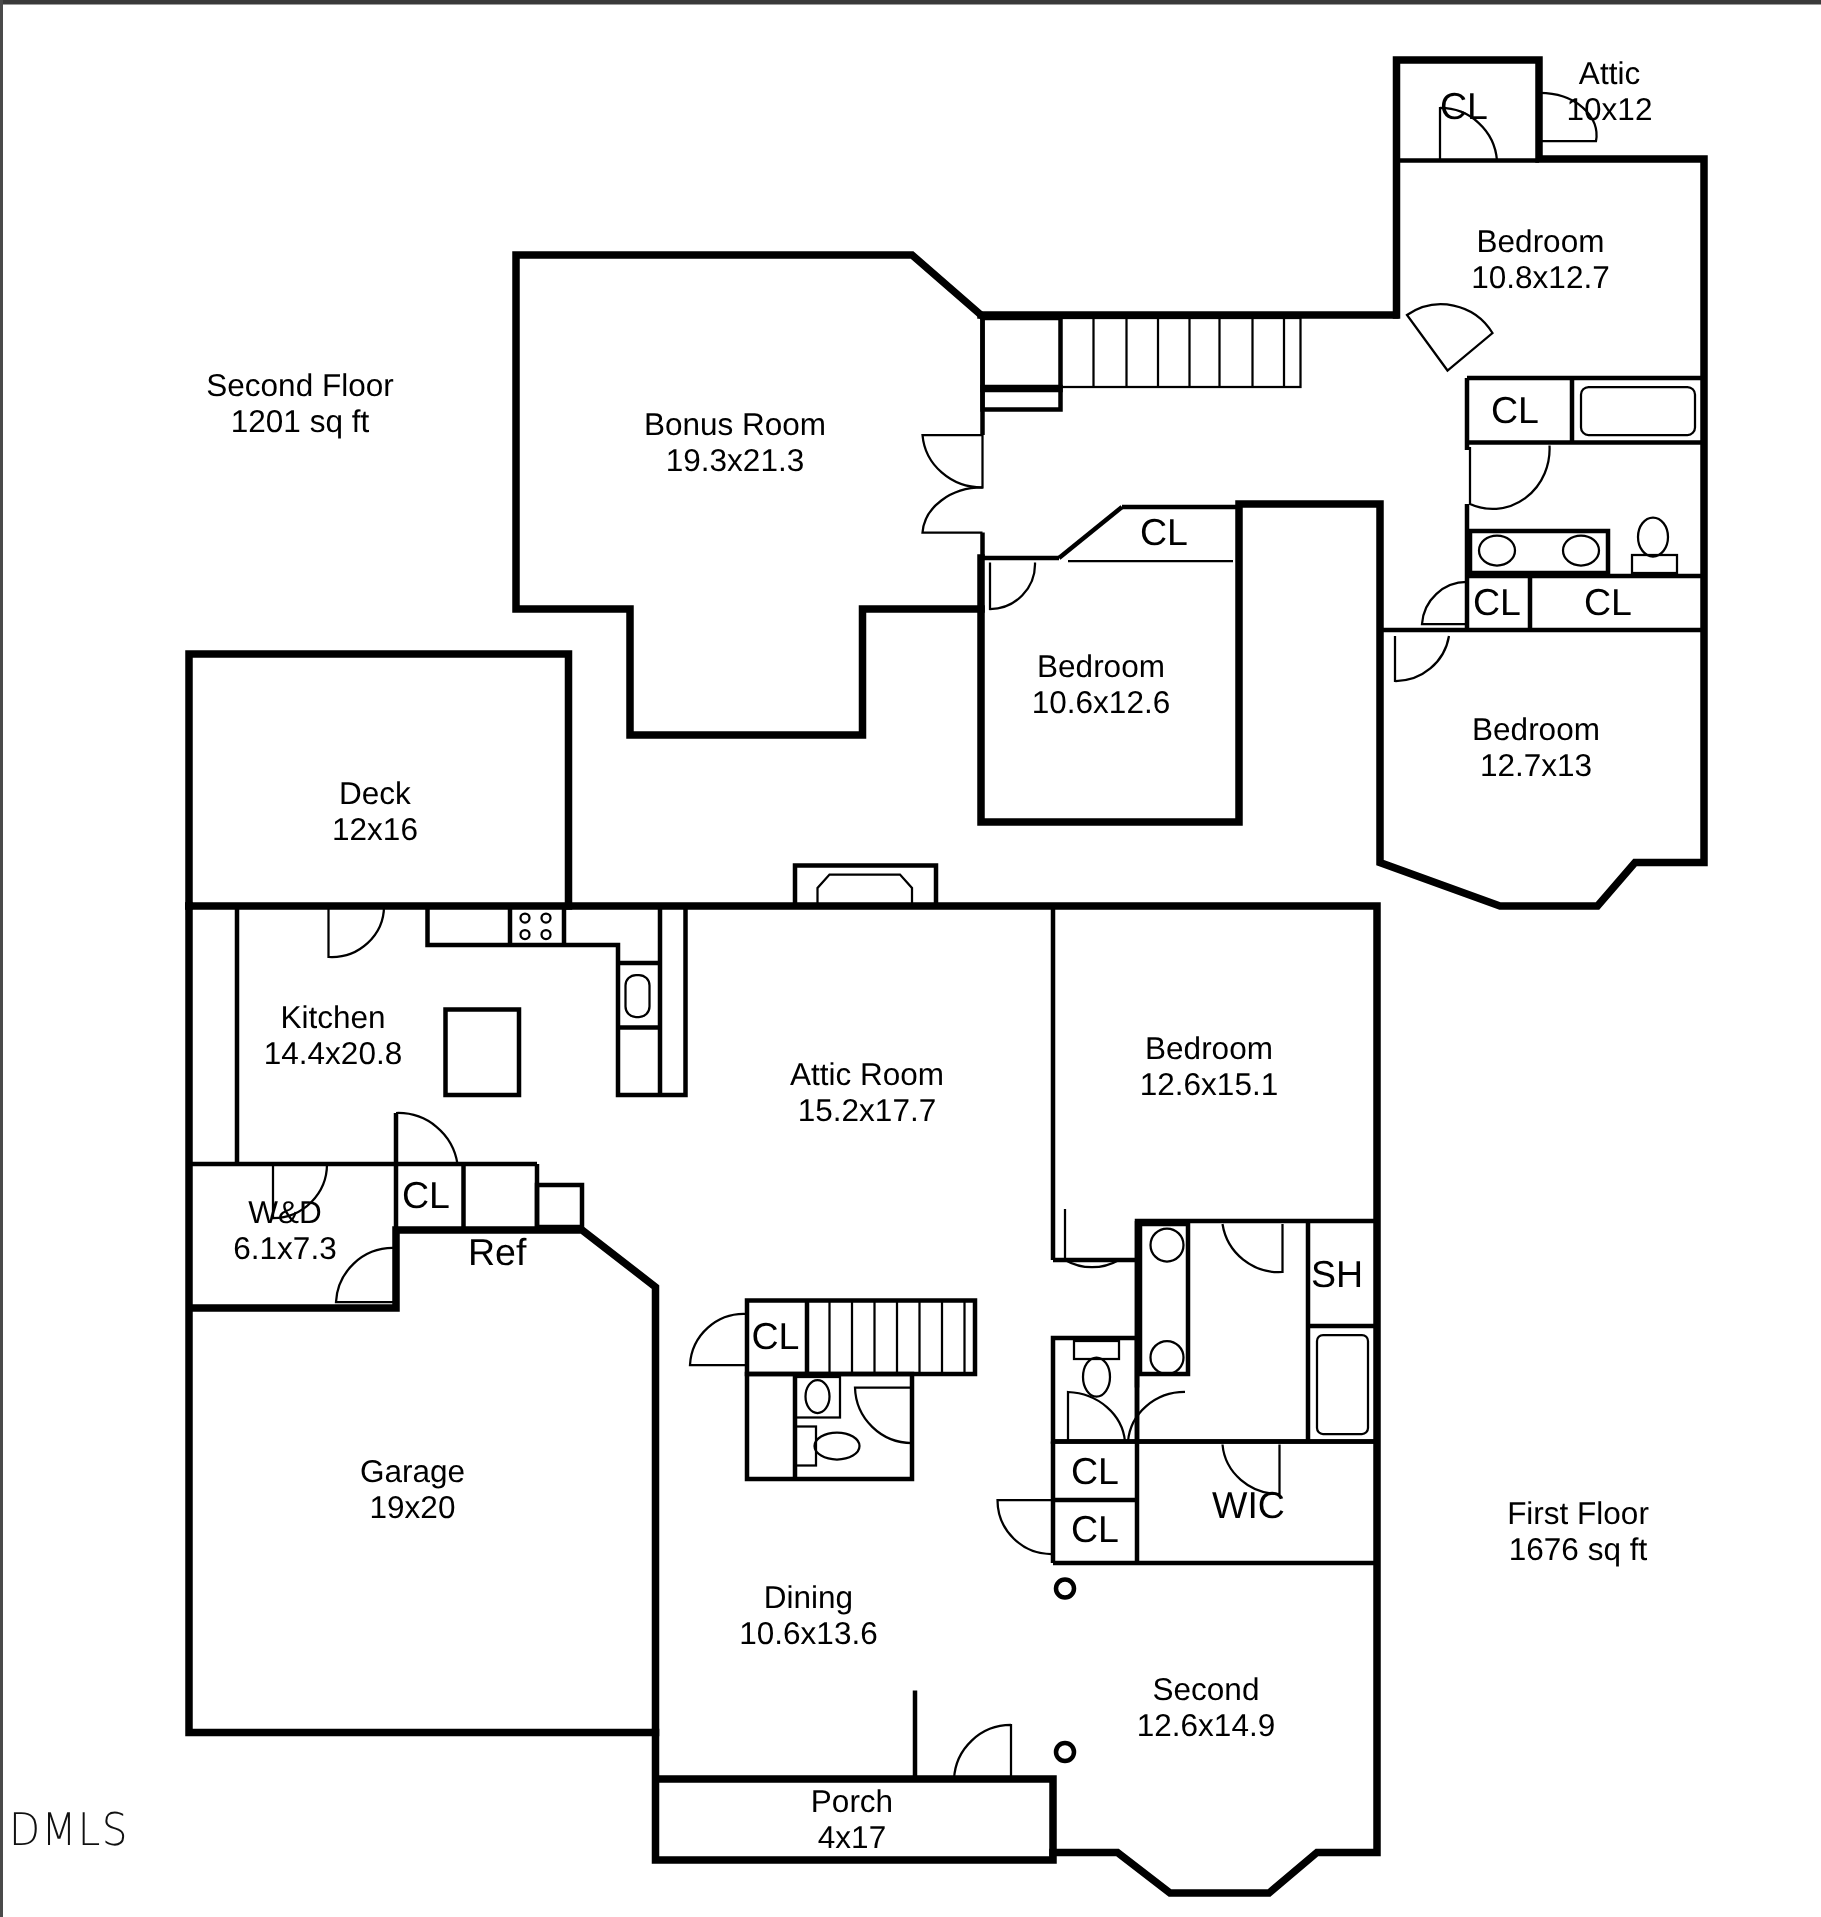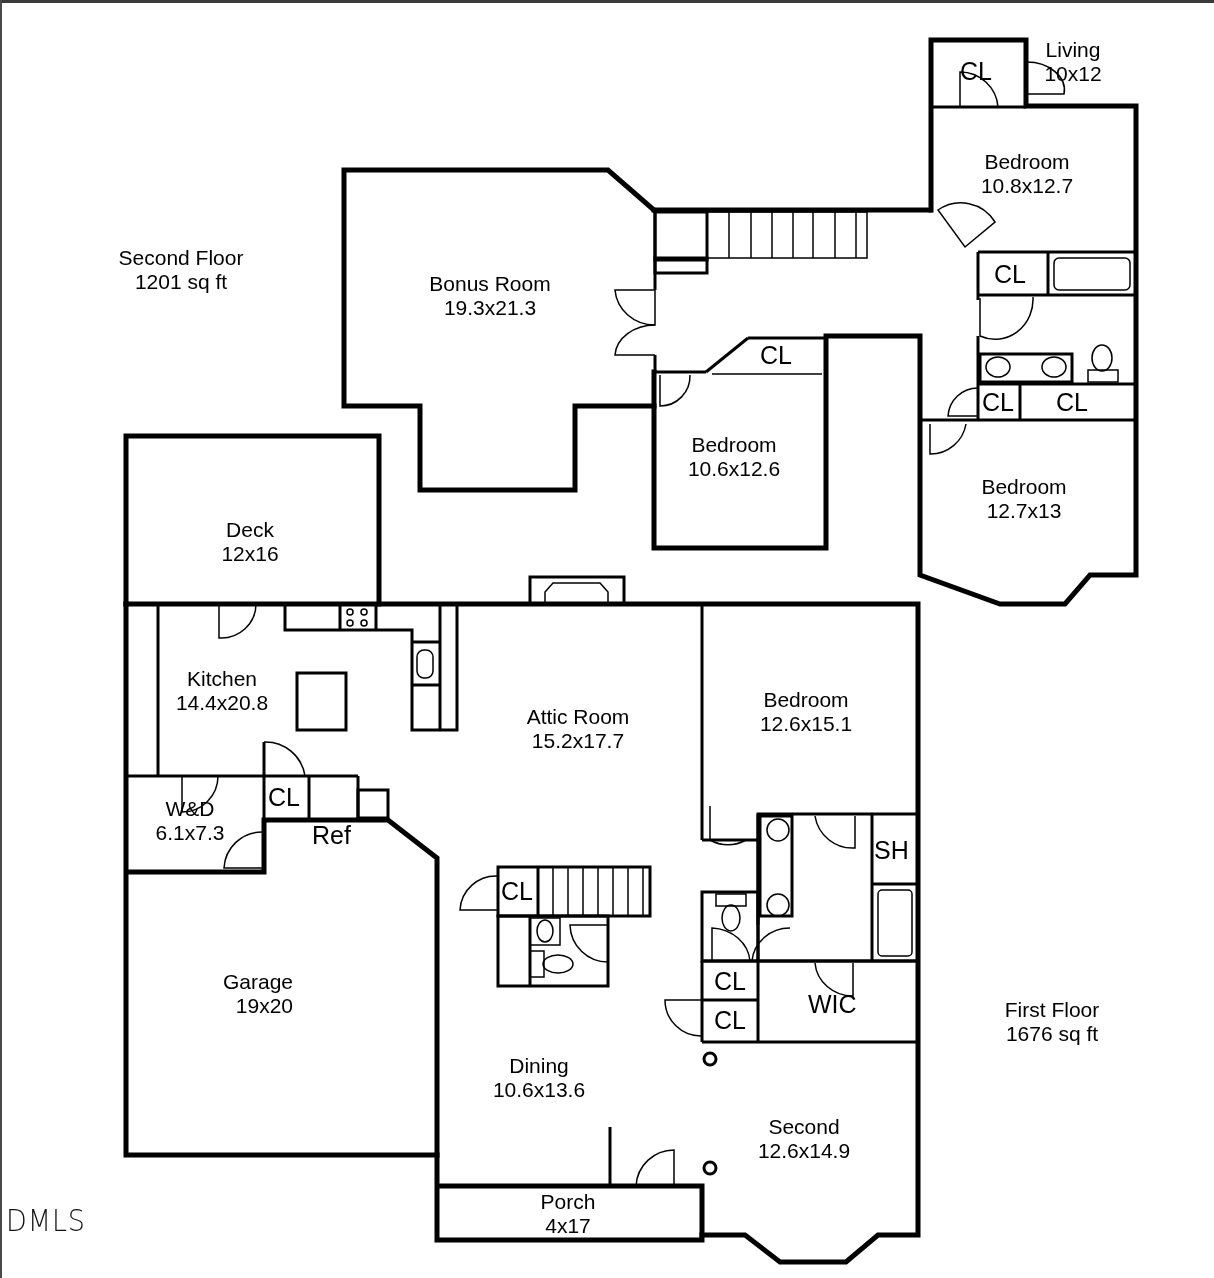--- a/index.html
+++ b/index.html
@@ -163,42 +163,42 @@
     <path class="th" d="M815,963 A38,36 0 0 0 853,996 L853,963"></path>
     <path class="th" d="M702,1000 L665,1000 A36,36 0 0 0 702,1036"></path>
     <circle class="t" cx="710" cy="1059" r="6"></circle>
     <circle class="t" cx="710" cy="1168" r="6"></circle>
 
     <line class="t" x1="610" y1="1127" x2="610" y2="1186"></line>
     <path class="th" d="M636,1186 A38,38 0 0 1 674,1150 L674,1186"></path>
   </g>
 </svg>
 
-<div class="lbl" style="left:181px; top:246px;">
+<div class="lbl" style="left:200px; top:246px;">
   <span>Second Floor</span>
   <span>1201 sq ft</span>
 </div>
 <div class="lbl" style="left:490px; top:272px;">
   <span>Bonus Room</span>
   <span>19.3x21.3</span>
 </div>
 <div class="lbl" style="left:1027px; top:150px;">
   <span>Bedroom</span>
   <span>10.8x12.7</span>
 </div>
 <div class="lbl" style="left:734px; top:433px;">
   <span>Bedroom</span>
   <span>10.6x12.6</span>
 </div>
 <div class="lbl" style="left:1024px; top:475px;">
   <span>Bedroom</span>
   <span>12.7x13</span>
 </div>
 <div class="lbl" style="left:1073px; top:38px;">
-  <span>Living</span>
+  <span>Attic</span>
   <span>10x12</span>
 </div>
 <span class="cl" style="left:960px; top:60px;">CL</span>
 <span class="cl" style="left:994px; top:263px;">CL</span>
 <span class="cl" style="left:760px; top:344px;">CL</span>
 <span class="cl" style="left:982px; top:391px;">CL</span>
 <span class="cl" style="left:1056px; top:391px;">CL</span>
 
 <div class="lbl" style="left:1052px; top:998px;text-align:center;">
   <span>First Floor</span>
@@ -217,21 +217,21 @@
   <span>15.2x17.7</span>
 </div>
 <div class="lbl" style="left:806px; top:688px;">
   <span>Bedroom</span>
   <span>12.6x15.1</span>
 </div>
 <div class="lbl" style="left:190px; top:797px;text-align:center;">
   <span>W&amp;D</span>
   <span>6.1x7.3</span>
 </div>
-<div class="lbl" style="left:258px; top:970px;text-align:right;">
+<div class="lbl" style="left:275px; top:970px;">
   <span>Garage</span>
   <span>19x20</span>
 </div>
 <div class="lbl" style="left:539px; top:1054px;">
   <span>Dining</span>
   <span>10.6x13.6</span>
 </div>
 <div class="lbl" style="left:804px; top:1115px;">
   <span>Second</span>
   <span>12.6x14.9</span>

